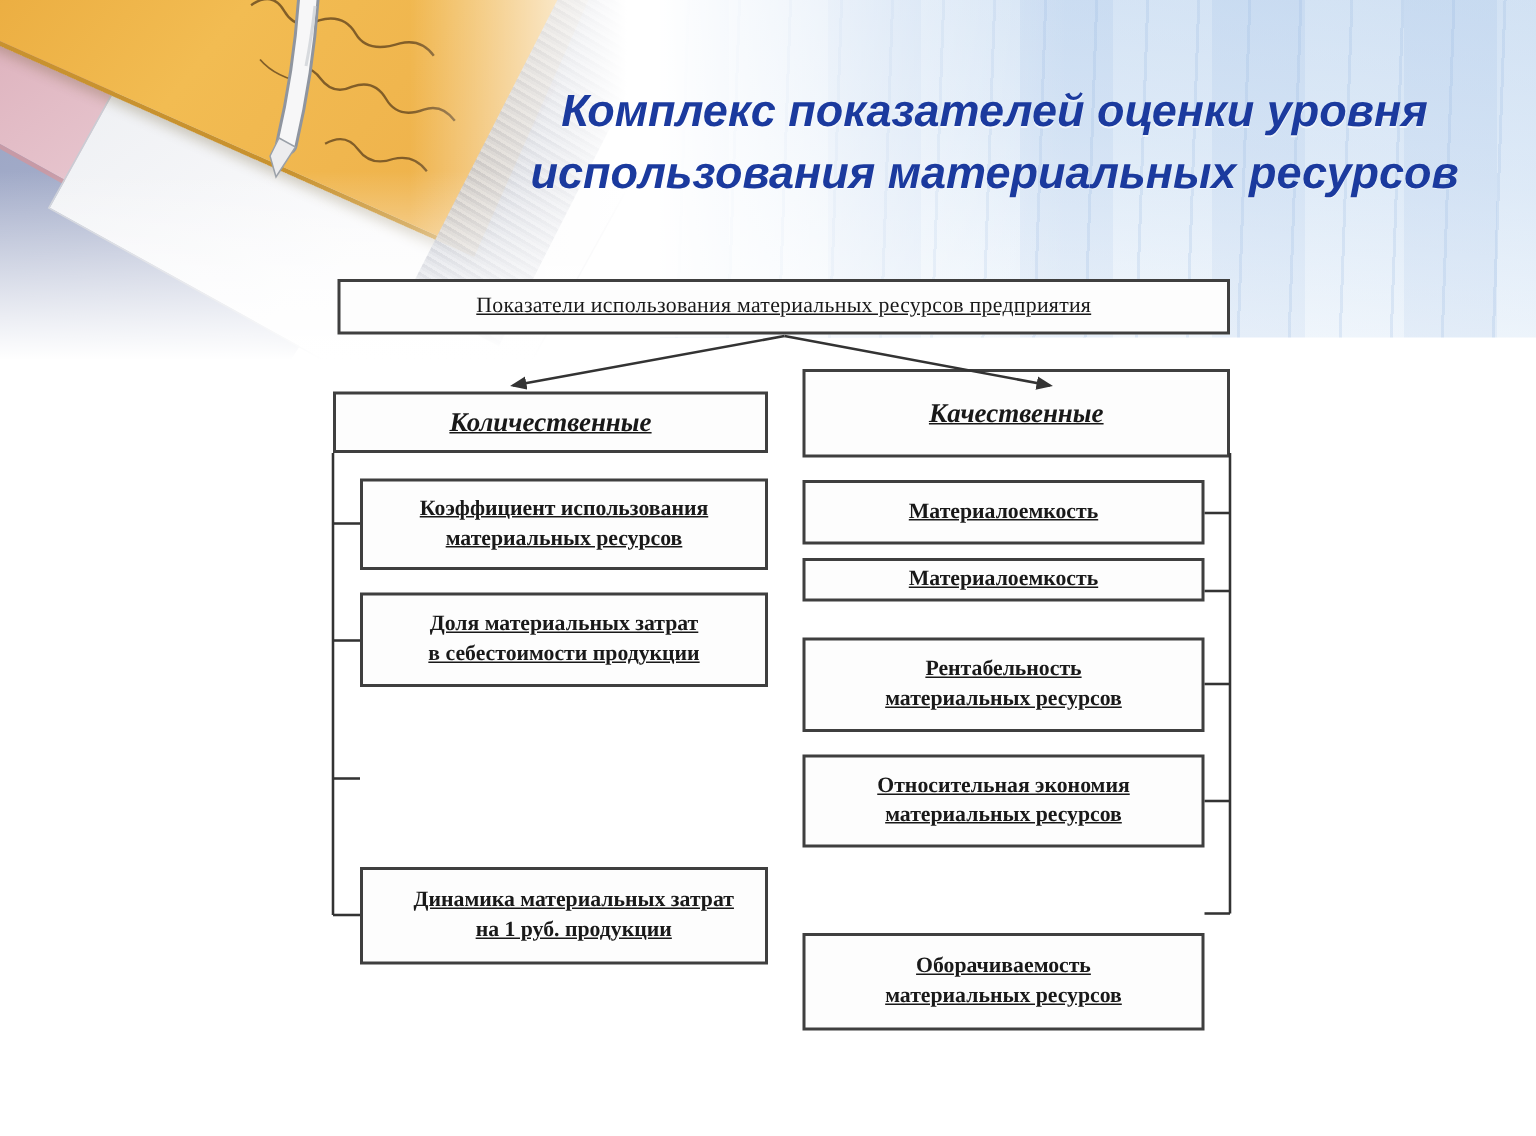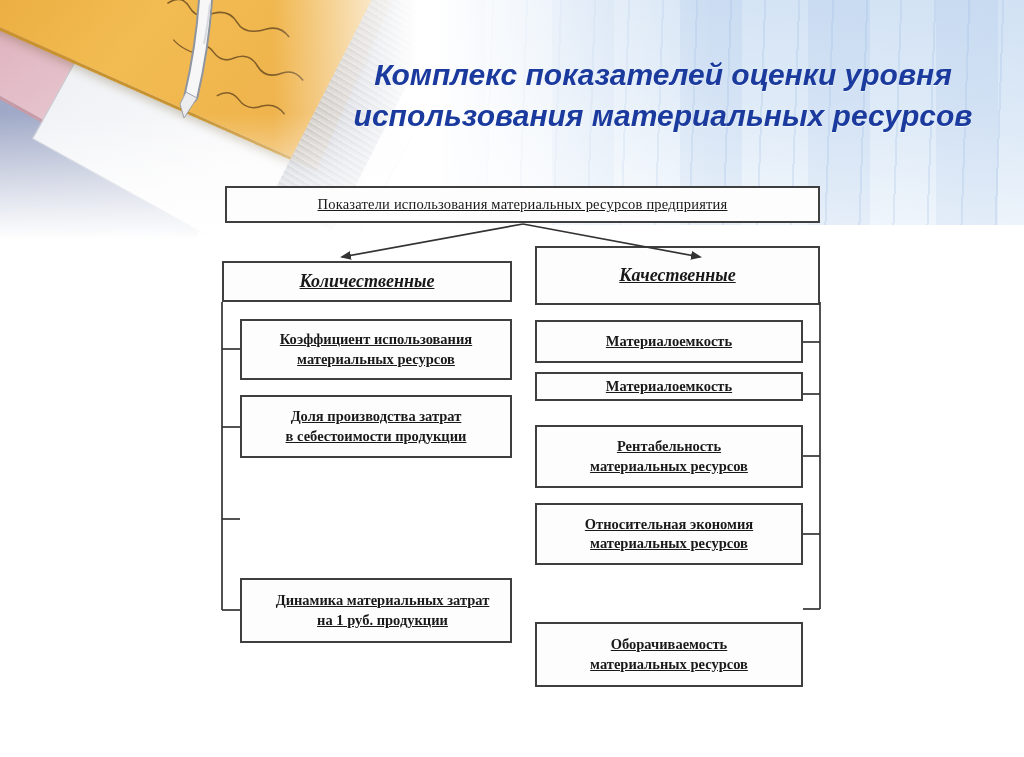--- a/index.html
+++ b/index.html
@@ -123,21 +123,21 @@
     </g>
   </svg>
 
   <div class="dbox root" style="left:225px;top:186px;width:595px;height:37px;">Показатели использования материальных ресурсов предприятия</div>
 
   <div class="dbox cat" style="left:222px;top:261px;width:290px;height:41px;">Количественные</div>
   <div class="dbox cat" style="left:535px;top:246px;width:285px;height:59px;text-align:right;">Качественные</div>
 
   <div class="dbox item" style="left:240px;top:319px;width:272px;height:61px;">Коэффициент использования
 материальных ресурсов</div>
-  <div class="dbox item" style="left:240px;top:395px;width:272px;height:63px;">Доля производства затрат
+  <div class="dbox item" style="left:240px;top:395px;width:272px;height:63px;">Доля материальных затрат
 в себестоимости продукции</div>
   <div class="dbox item" style="left:240px;top:578px;width:272px;height:65px;padding-left:19px;">Динамика материальных затрат
 на 1 руб. продукции</div>
 
   <div class="dbox item" style="left:535px;top:320px;width:268px;height:43px;">Материалоемкость</div>
   <div class="dbox item" style="left:535px;top:372px;width:268px;height:29px;">Материалоемкость</div>
   <div class="dbox item" style="left:535px;top:425px;width:268px;height:63px;">Рентабельность
 материальных ресурсов</div>
   <div class="dbox item" style="left:535px;top:503px;width:268px;height:62px;">Относительная экономия
 материальных ресурсов</div>

